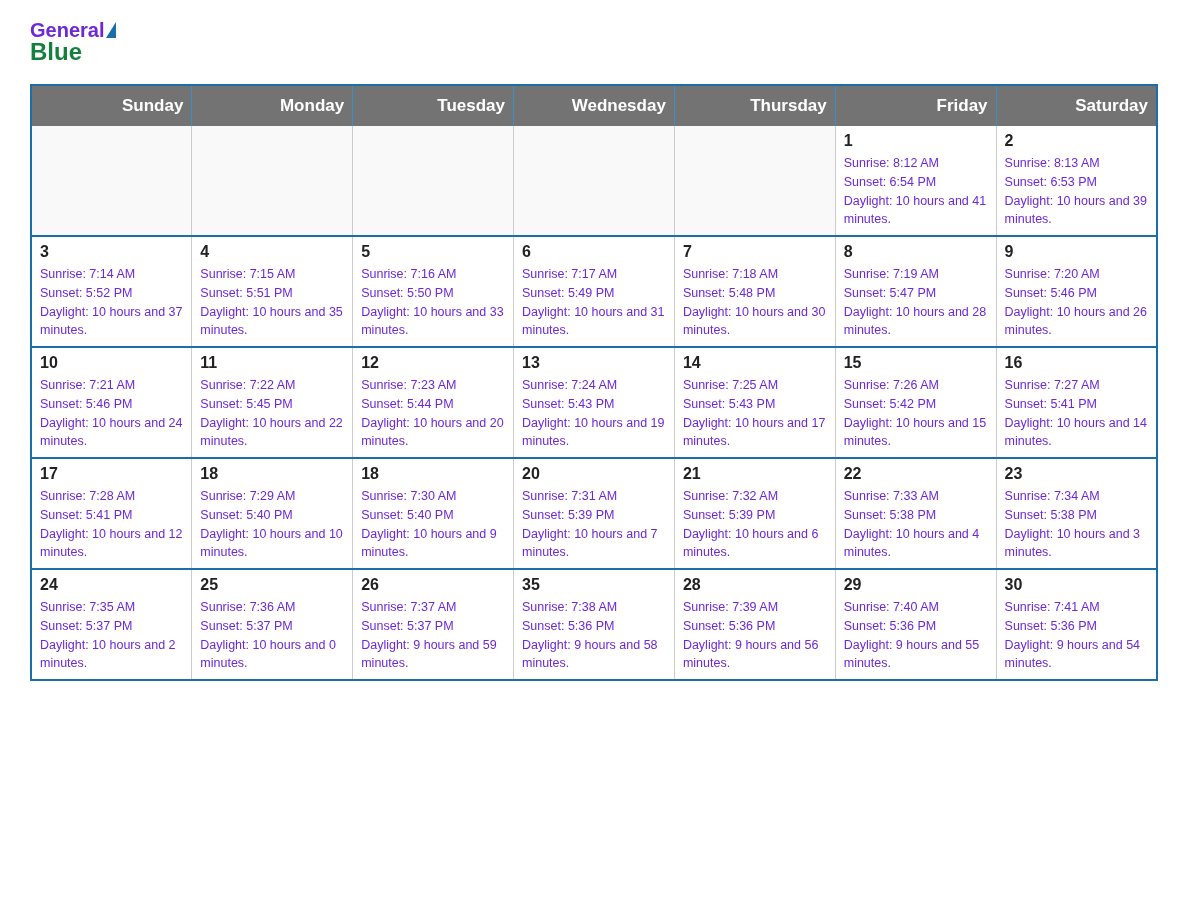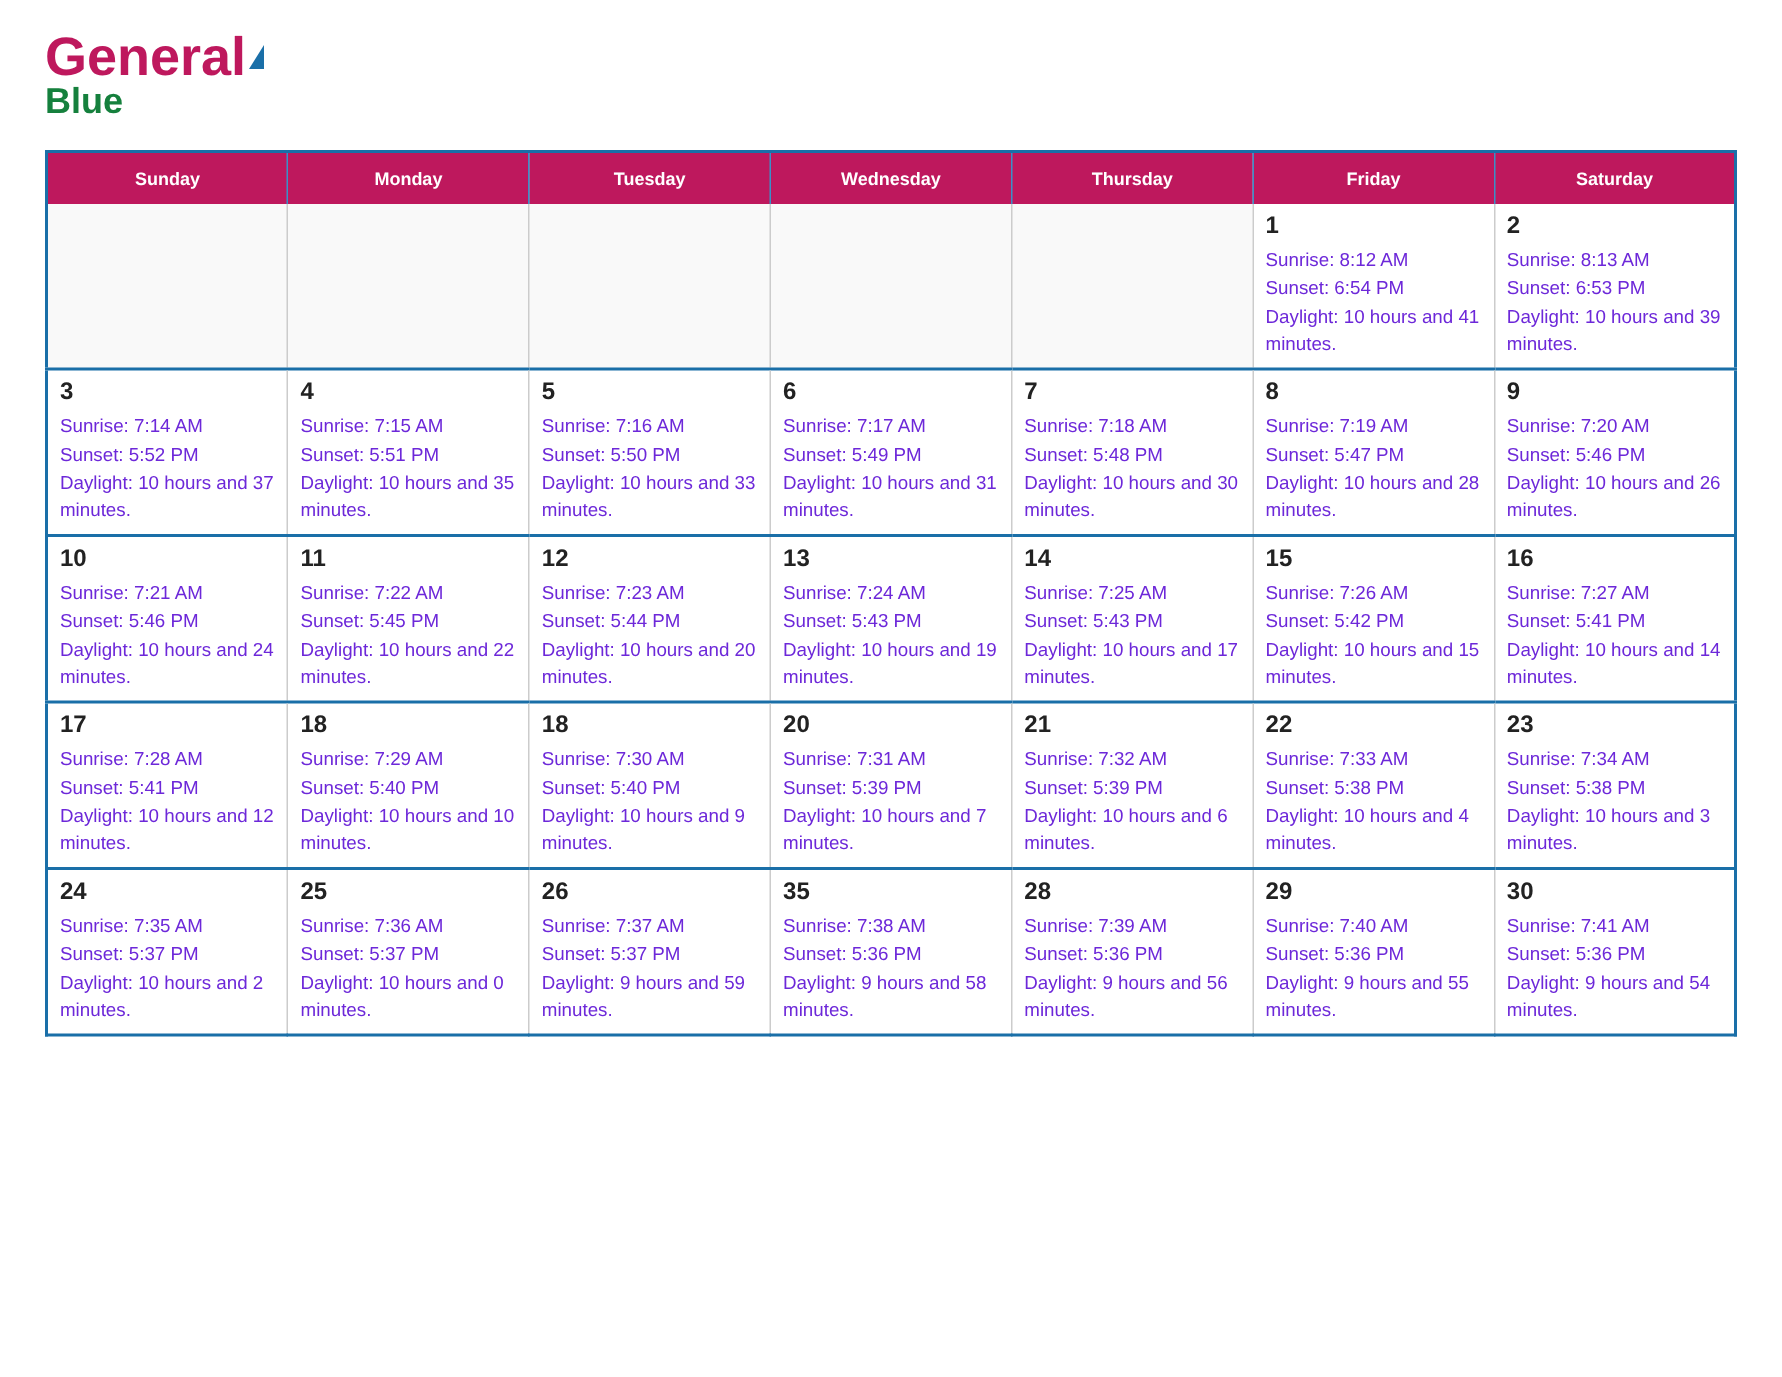--- a/index.html
+++ b/index.html
@@ -15,23 +15,23 @@
       justify-content: space-between;
       align-items: flex-start;
       margin-bottom: 20px;
     }
     .logo {
       display: flex;
       flex-direction: column;
       align-items: flex-start;
     }
     .logo-general {
-      font-size: 36px;
-      font-weight: bold;
-      color: #be185d;
+      font-size: 20px;
+      font-weight: bold;
+      color: #6d28d9;
       line-height: 1;
     }
     .logo-blue {
       font-size: 24px;
       font-weight: bold;
       color: #15803d;
       line-height: 1;
     }
     .logo-triangle {
       display: inline-block;
@@ -55,26 +55,26 @@
       font-size: 22px;
       color: #444;
       margin-top: 4px;
     }
     .calendar {
       width: 100%;
       border-collapse: collapse;
       border: 2px solid #1a6fa8;
     }
     .calendar th {
-      background-color: #be185d;
+      background-color: #737373;
       color: #fff;
-      font-size: 12px;
+      font-size: 17px;
       font-weight: 600;
       padding: 10px 8px;
-      text-align: center;
+      text-align: right;
       border-right: 1px solid #3a8fc8;
     }
     .calendar th:last-child {
       border-right: none;
     }
     .calendar td {
       vertical-align: top;
       padding: 6px 8px;
       border-right: 1px solid #ccc;
       border-bottom: 2px solid #1a6fa8;

